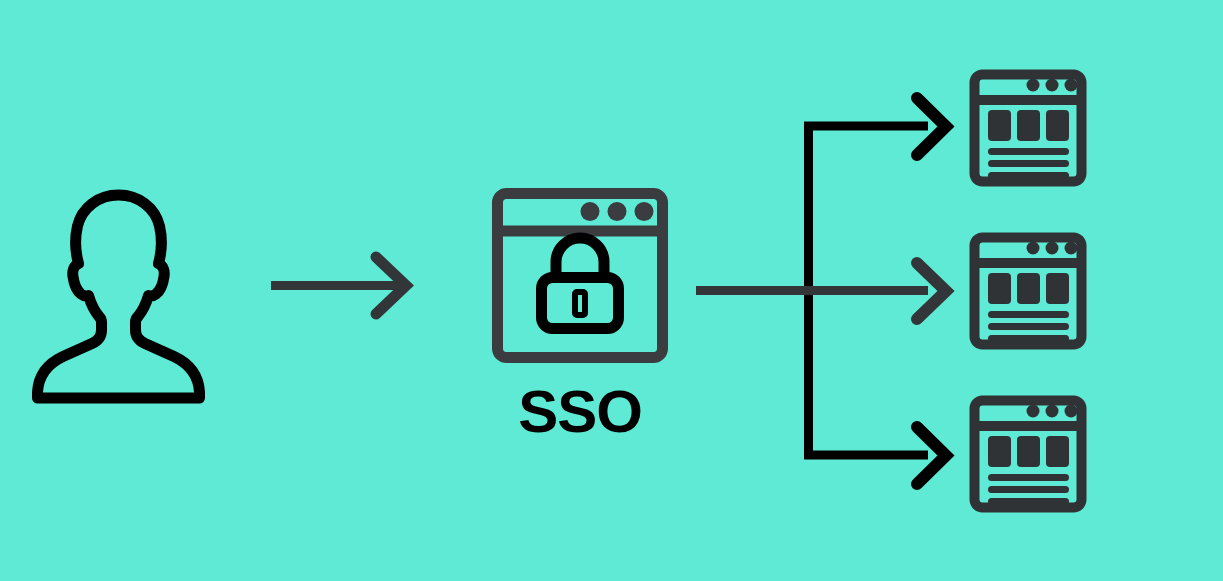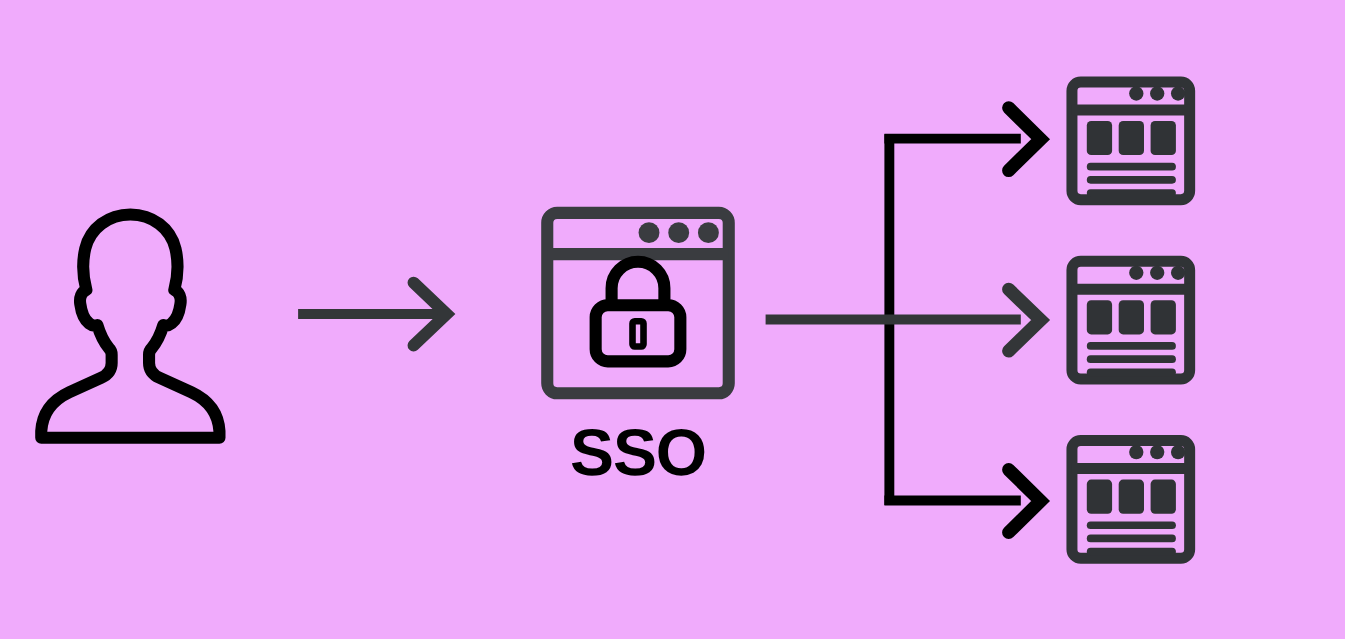--- a/index.html
+++ b/index.html
@@ -10,21 +10,21 @@
     width: 1223px;
     height: 581px;
     overflow: hidden;
     font-family: "Liberation Sans", sans-serif;
     background: #eaf6fd;
   }
   #diagram-canvas {
     position: relative;
     width: 1223px;
     height: 581px;
-    background: #f0abfc;
+    background: #5eead4;
   }
   #diagram-svg {
     position: absolute;
     top: 0;
     left: 0;
     width: 1223px;
     height: 581px;
     display: block;
   }
   .sso-caption {

